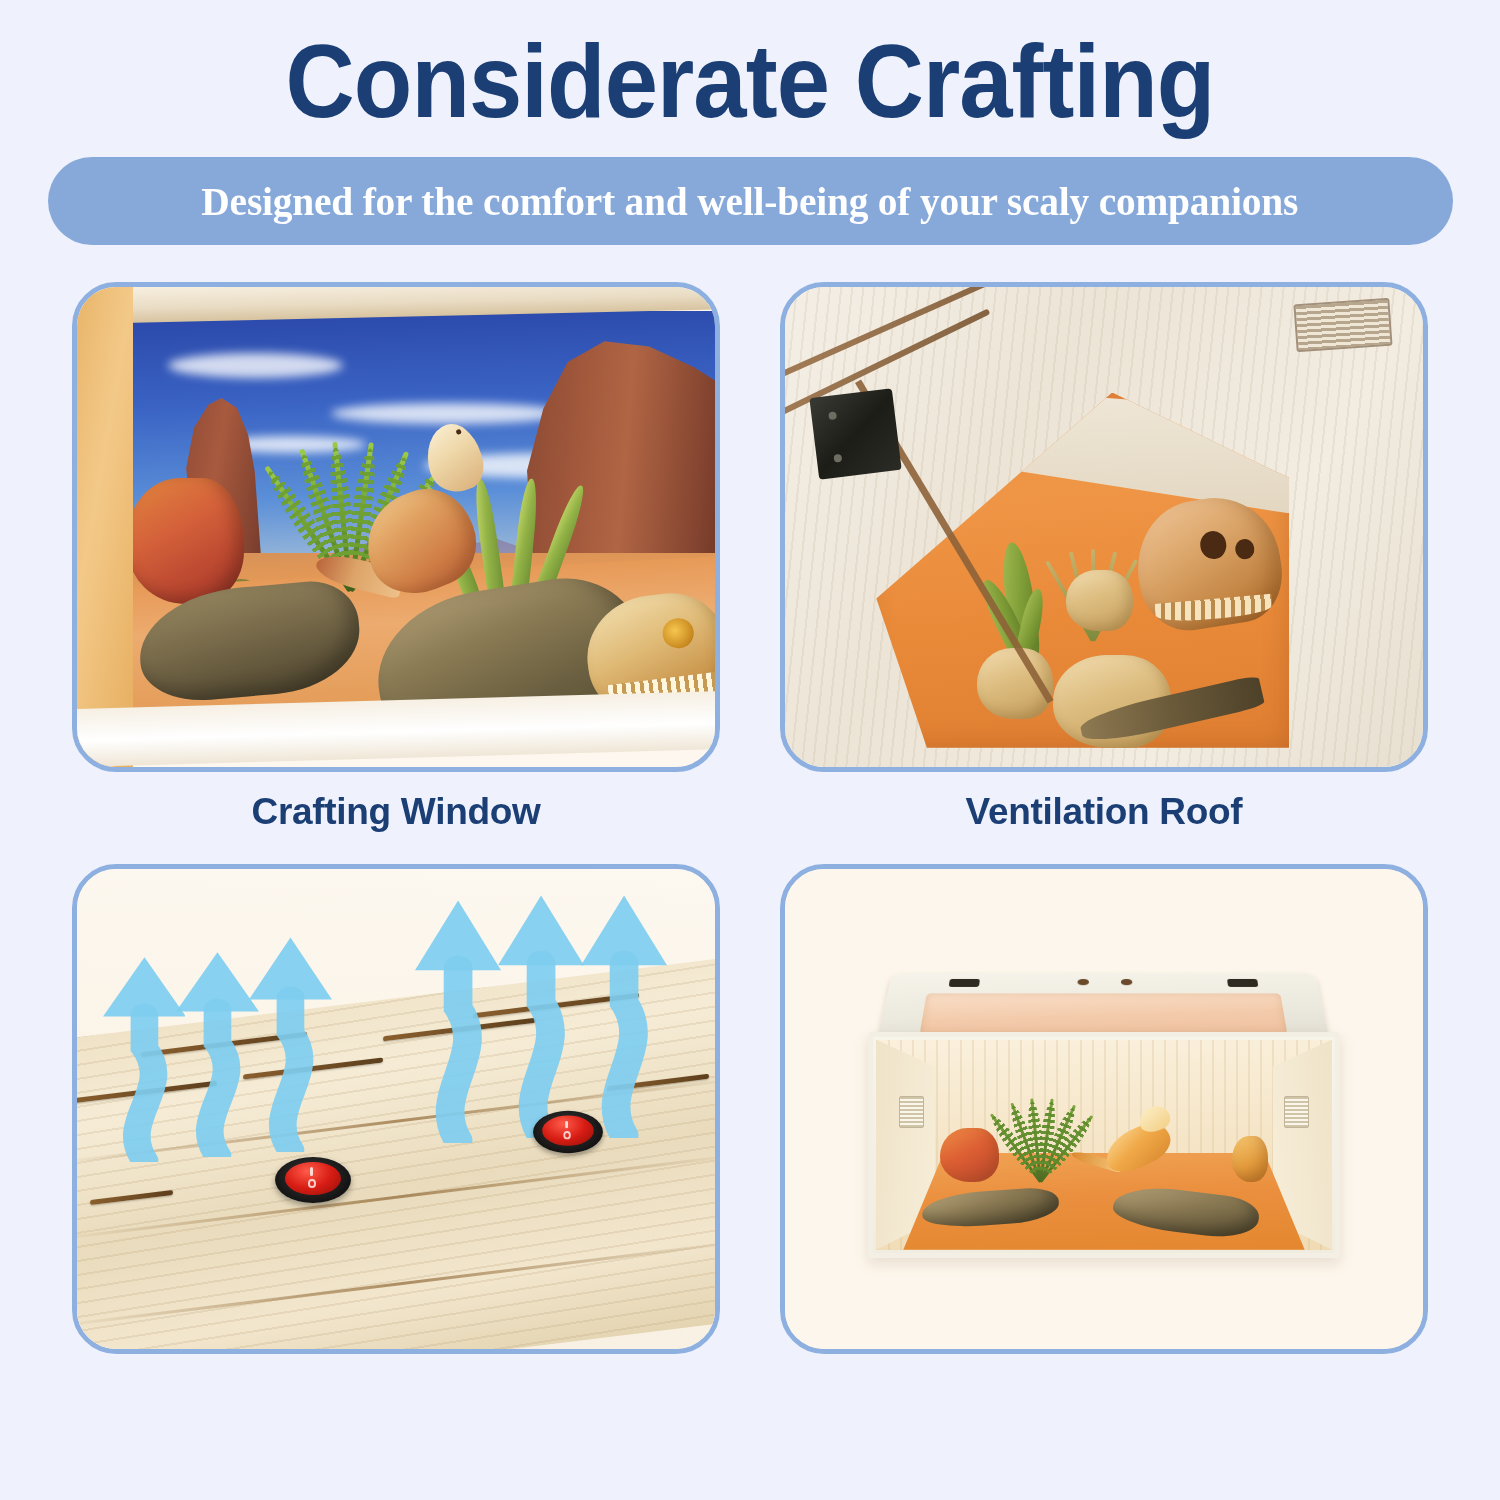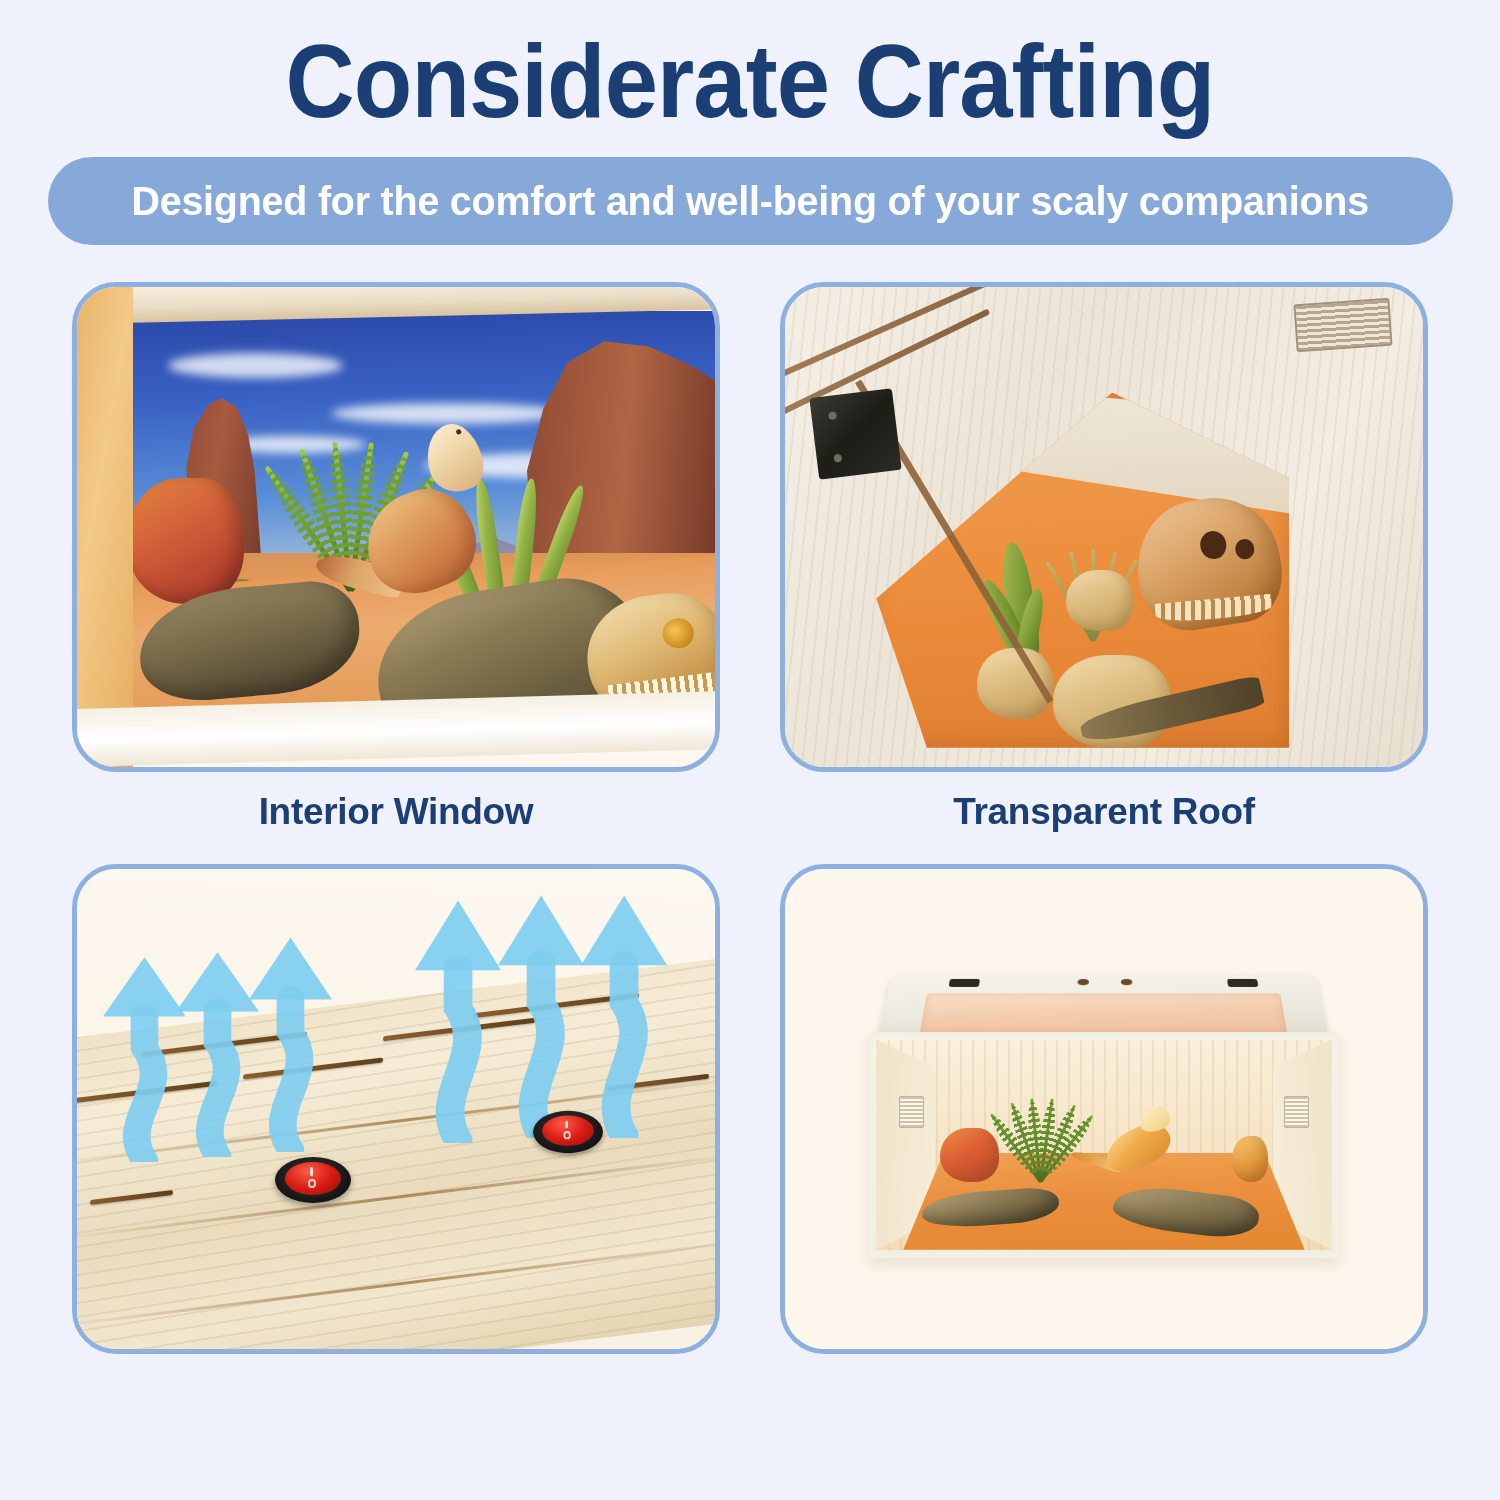--- a/index.html
+++ b/index.html
@@ -27,20 +27,21 @@
 
   #subtitle-pill {
     margin:18px auto 16px auto;
     width:1405px;
     height:88px;
     background:#87a9da;
     border-radius:44px;
     display:flex;
     align-items:center;
     justify-content:center;
+    font-family:Liberation Serif, serif;
   }
   #subtitle-text {
     color:#ffffff;
     font-size:40px;
     font-weight:bold;
     white-space:nowrap;
     letter-spacing:-0.2px;
     transform:scaleX(0.985);
   }
 
@@ -520,21 +521,21 @@
             <div class="p1-drift-c"></div>
             <div class="p1-skull-r">
               <div class="p1-skull-eye"></div>
             </div>
           </div>
           <div class="p1-wood-top"></div>
           <div class="p1-wood-left"></div>
           <div class="p1-wood-bottom"></div>
         </div>
       </div>
-      <div class="caption">Interior Window</div>
+      <div class="caption">Crafting Window</div>
     </div>
 
     <div class="cell">
       <div class="panel-frame">
         <div class="panel-media">
           <div class="p2-base"></div>
           <div class="p2-grain"></div>
           <div class="p2-slat" style="left:-4%;top:6%;width:46%;transform:rotate(-24deg);"></div>
           <div class="p2-slat" style="left:-6%;top:16%;width:40%;transform:rotate(-26deg);"></div>
 
@@ -561,21 +562,21 @@
               <div class="teeth"></div>
             </div>
             <div class="p2-branch"></div>
           </div>
 
           <div class="p2-edge"></div>
           <div class="p2-hinge"></div>
           <div class="p2-vent"></div>
         </div>
       </div>
-      <div class="caption">Transparent Roof</div>
+      <div class="caption">Ventilation Roof</div>
     </div>
   </div>
 
   <div class="grid-row" style="margin-top:30px;">
 
     <div class="cell">
       <div class="panel-frame">
         <div class="panel-media">
           <div class="p3-bg"></div>
           <div class="p3-wood">

